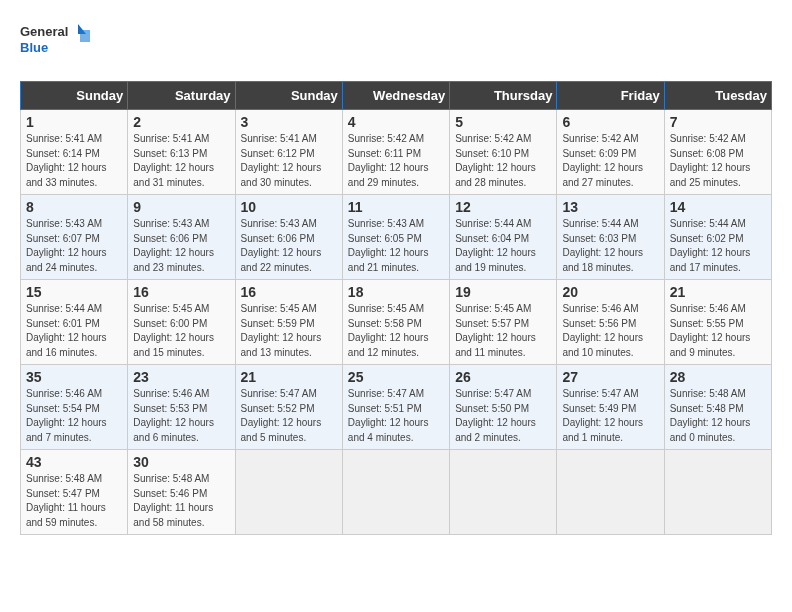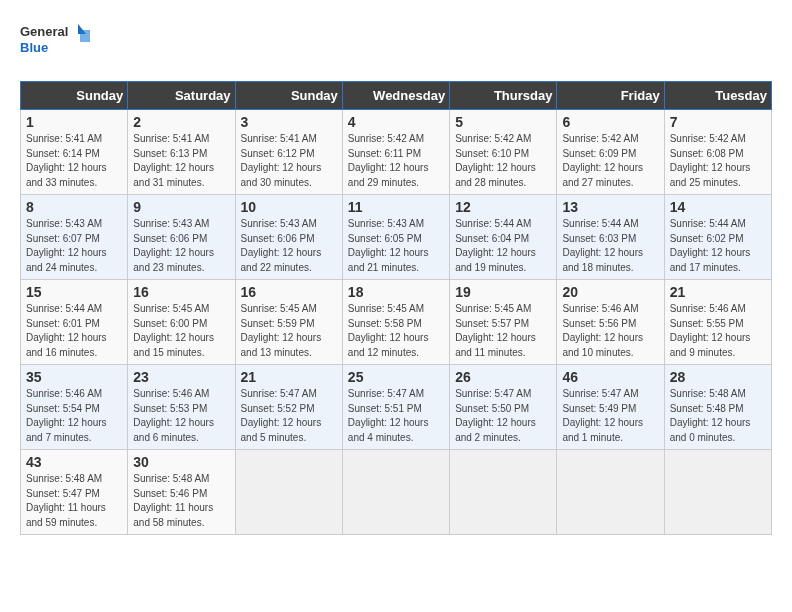--- a/index.html
+++ b/index.html
@@ -290,21 +290,21 @@
 and 4 minutes.</div>
         </td>
         <td>
           <span class="day-num">26</span>
           <div class="day-info" style="white-space: pre-line;">Sunrise: 5:47 AM
 Sunset: 5:50 PM
 Daylight: 12 hours
 and 2 minutes.</div>
         </td>
         <td>
-          <span class="day-num">46</span>
+          <span class="day-num">27</span>
           <div class="day-info" style="white-space: pre-line;">Sunrise: 5:47 AM
 Sunset: 5:49 PM
 Daylight: 12 hours
 and 1 minute.</div>
         </td>
         <td>
           <span class="day-num">28</span>
           <div class="day-info" style="white-space: pre-line;">Sunrise: 5:48 AM
 Sunset: 5:48 PM
 Daylight: 12 hours

